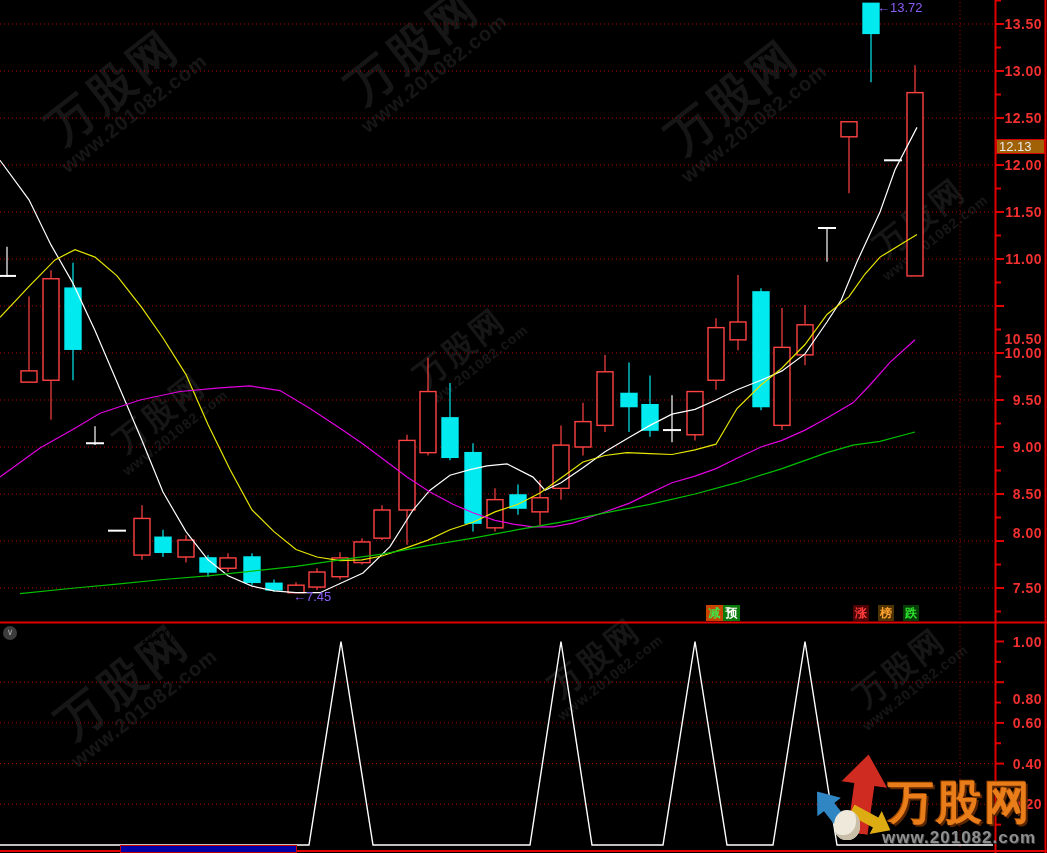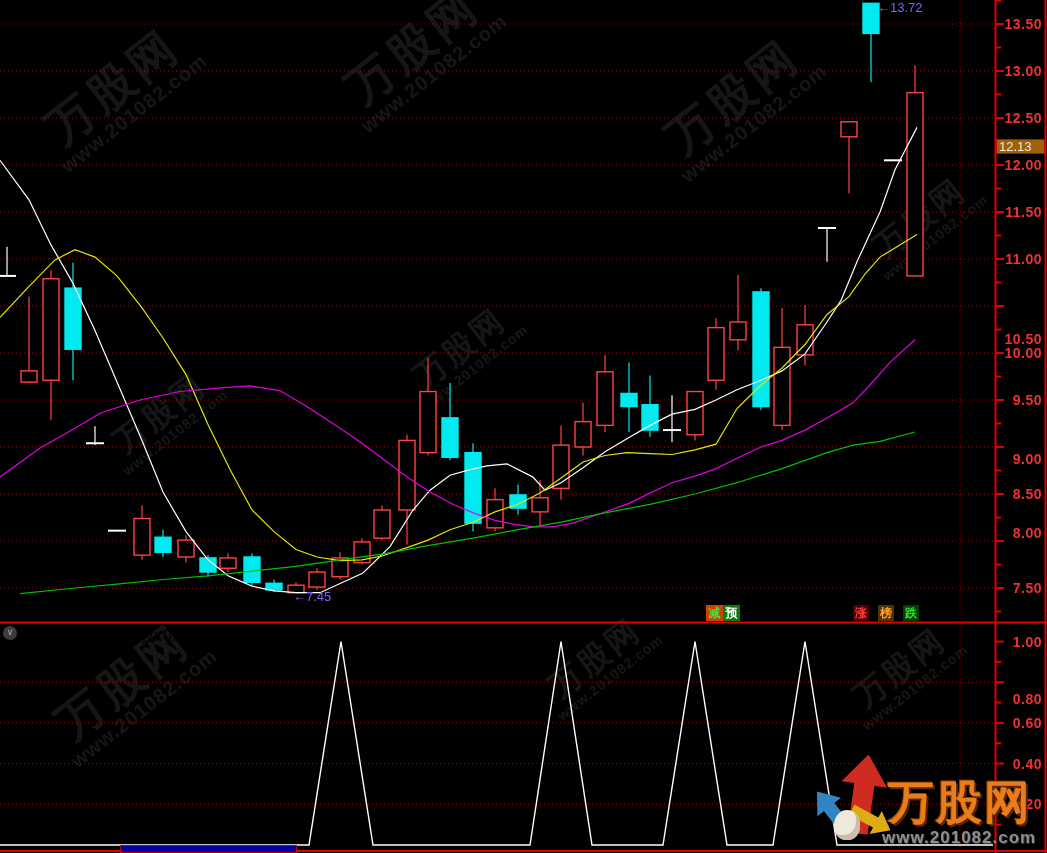--- a/index.html
+++ b/index.html
@@ -246,21 +246,21 @@
   <div id="main-axis">
       <div class="axis-lbl" style="top: 16px;">13.50</div>
       <div class="axis-lbl" style="top: 63px;">13.00</div>
       <div class="axis-lbl" style="top: 110px;">12.50</div>
       <div class="axis-lbl" style="top: 157px;">12.00</div>
       <div class="axis-lbl" style="top: 204px;">11.50</div>
       <div class="axis-lbl" style="top: 251px;">11.00</div>
       <div class="axis-lbl" style="top: 310px; margin-top: 21px;">10.50</div>
       <div class="axis-lbl" style="top: 345px;">10.00</div>
       <div class="axis-lbl" style="top: 392px;">9.50</div>
-      <div class="axis-lbl" style="top: 439px; margin-top: 12px;">9.00</div>
+      <div class="axis-lbl" style="top: 439px;">9.00</div>
       <div class="axis-lbl" style="top: 486px; text-align: right;">8.50</div>
       <div class="axis-lbl" style="top: 525px;">8.00</div>
       <div class="axis-lbl" style="top: 580px;">7.50</div>
     </div>
   <div id="sub-axis">
       <div class="axis-lbl" style="top: 633.5px;">1.00</div>
       <div class="axis-lbl" style="top: 691px;">0.80</div>
       <div class="axis-lbl" style="top: 714.9px;">0.60</div>
       <div class="axis-lbl" style="top: 755.6px;">0.40</div>
       <div class="axis-lbl" style="top: 796.3px;">0.20</div>

